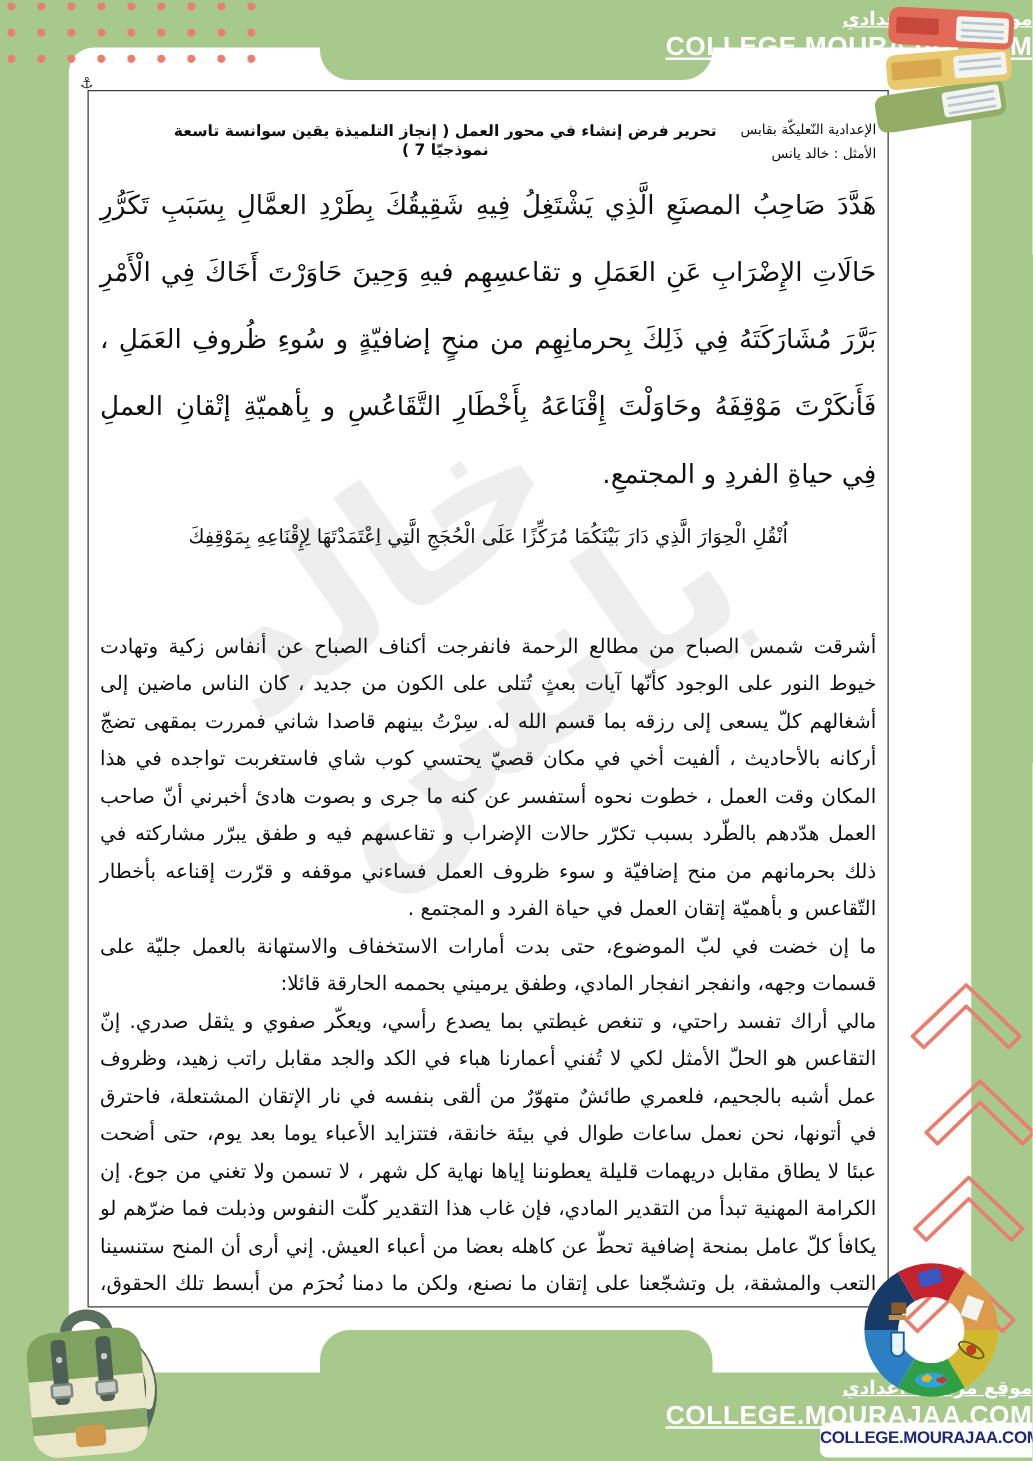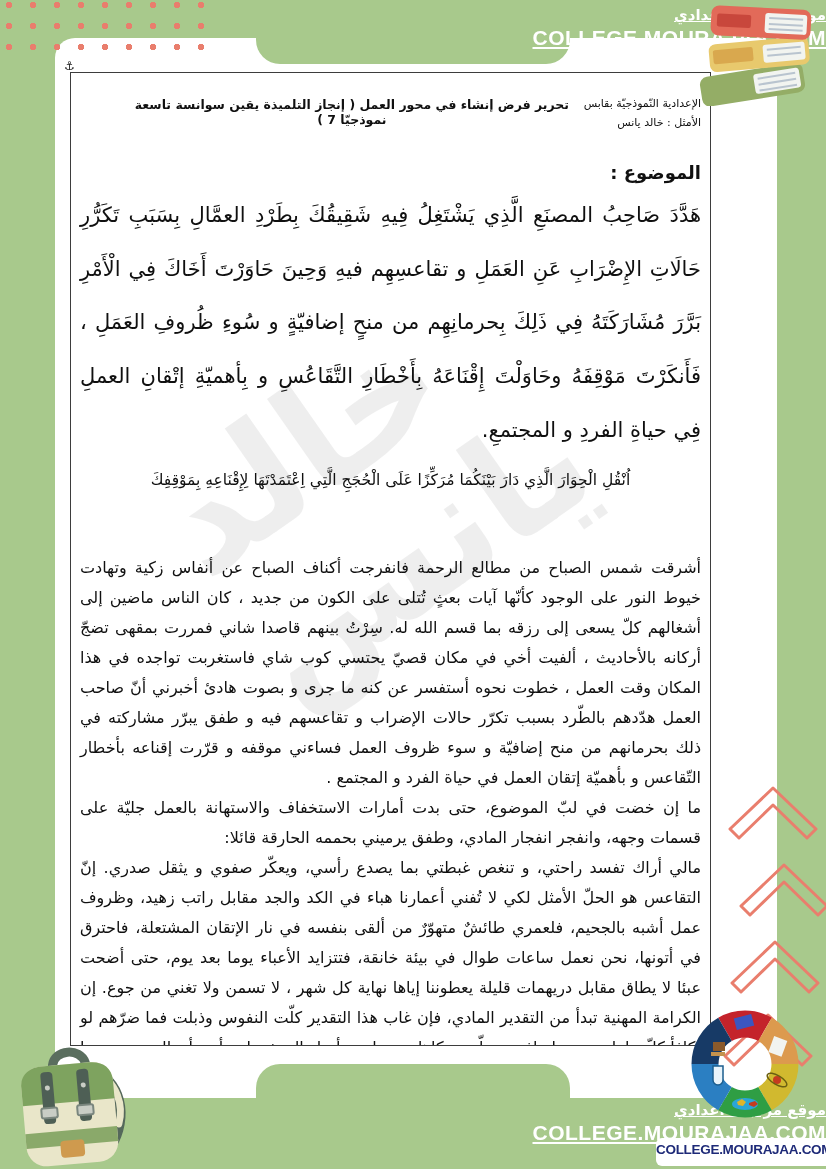--- a/index.html
+++ b/index.html
@@ -96,27 +96,26 @@
     </g>
   </svg>
 
   <span class="anchor">⚓</span>
 
   <div class="watermark">خالد يانس</div>
 
   <div class="docbox">
     <div class="doc-head">
       <div class="school-block">
-        <div>الإعدادية النّموذجيّة بقابس</div>
+        <div>الإعدادية النّعليكّة بقابس</div>
         <div>الأمثل : خالد يانس</div>
       </div>
       <div class="doc-title">تحرير فرض إنشاء في محور العمل ( إنجاز التلميذة يقين سوانسة تاسعة نموذجيّا 7 )</div>
     </div>
 
-    <div class="subject-label">الموضوع :</div>
     <div class="subject-text">هَدَّدَ صَاحِبُ المصنَعِ الَّذِي يَشْتَغِلُ فِيهِ شَقِيقُكَ بِطَرْدِ العمَّالِ بِسَبَبِ تَكَرُّرِ حَالَاتِ الإِضْرَابِ عَنِ العَمَلِ و تقاعسِهِم فيهِ وَحِينَ حَاوَرْتَ أَخَاكَ فِي الْأَمْرِ بَرَّرَ مُشَارَكَتَهُ فِي ذَلِكَ بِحرمانِهِم من منحٍ إضافيّةٍ و سُوءِ ظُروفِ العَمَلِ ، فَأَنكَرْتَ مَوْقِفَهُ وحَاوَلْتَ إِقْنَاعَهُ بِأَخْطَارِ التَّقَاعُسِ و بِأهميّةِ إتْقانِ العملِ فِي حياةِ الفردِ و المجتمعِ.</div>
     <div class="instruction">اُنْقُلِ الْحِوَارَ الَّذِي دَارَ بَيْنَكُمَا مُرَكِّزًا عَلَى الْحُجَجِ الَّتِي اِعْتَمَدْتَهَا لِإِقْنَاعِهِ بِمَوْقِفِكَ</div>
 
     <div class="essay">
       <p>أشرقت شمس الصباح من مطالع الرحمة فانفرجت أكناف الصباح عن أنفاس زكية وتهادت خيوط النور على الوجود كأنّها آيات بعثٍ تُتلى على الكون من جديد ، كان الناس ماضين إلى أشغالهم كلّ يسعى إلى رزقه بما قسم الله له. سِرْتُ بينهم قاصدا شاني فمررت بمقهى تضجّ أركانه بالأحاديث ، ألفيت أخي في مكان قصيّ يحتسي كوب شاي فاستغربت تواجده في هذا المكان وقت العمل ، خطوت نحوه أستفسر عن كنه ما جرى و بصوت هادئ أخبرني أنّ صاحب العمل هدّدهم بالطّرد بسبب تكرّر حالات الإضراب و تقاعسهم فيه و طفق يبرّر مشاركته في ذلك بحرمانهم من منح إضافيّة و سوء ظروف العمل فساءني موقفه و قرّرت إقناعه بأخطار التّقاعس و بأهميّة إتقان العمل في حياة الفرد و المجتمع .</p>
       <p>ما إن خضت في لبّ الموضوع، حتى بدت أمارات الاستخفاف والاستهانة بالعمل جليّة على قسمات وجهه، وانفجر انفجار المادي، وطفق يرميني بحممه الحارقة قائلا:</p>
       <p>مالي أراك تفسد راحتي، و تنغص غبطتي بما يصدع رأسي، ويعكّر صفوي و يثقل صدري. إنّ التقاعس هو الحلّ الأمثل لكي لا تُفني أعمارنا هباء في الكد والجد مقابل راتب زهيد، وظروف عمل أشبه بالجحيم، فلعمري طائشٌ متهوّرٌ من ألقى بنفسه في نار الإتقان المشتعلة، فاحترق في أتونها، نحن نعمل ساعات طوال في بيئة خانقة، فتتزايد الأعباء يوما بعد يوم، حتى أضحت عبئا لا يطاق مقابل دريهمات قليلة يعطوننا إياها نهاية كل شهر ، لا تسمن ولا تغني من جوع. إن الكرامة المهنية تبدأ من التقدير المادي، فإن غاب هذا التقدير كلّت النفوس وذبلت فما ضرّهم لو يكافأ كلّ عامل بمنحة إضافية تحطّ عن كاهله بعضا من أعباء العيش. إني أرى أن المنح ستنسينا التعب والمشقة، بل وتشجّعنا على إتقان ما نصنع، ولكن ما دمنا نُحرَم من أبسط تلك الحقوق، فسنعمل بمقدار الرّاتب لايزيد عن ذلك مثقال ذرّة . ثم بالله عليك، أخبرني كيف يُرجى</p>
     </div>
   </div>
 

